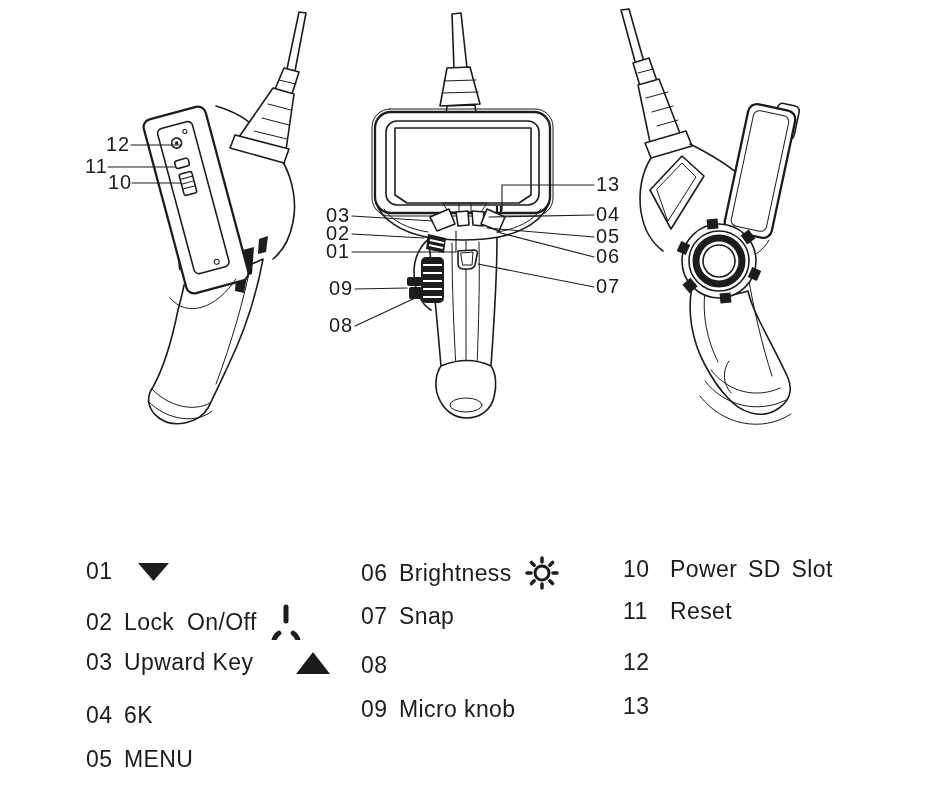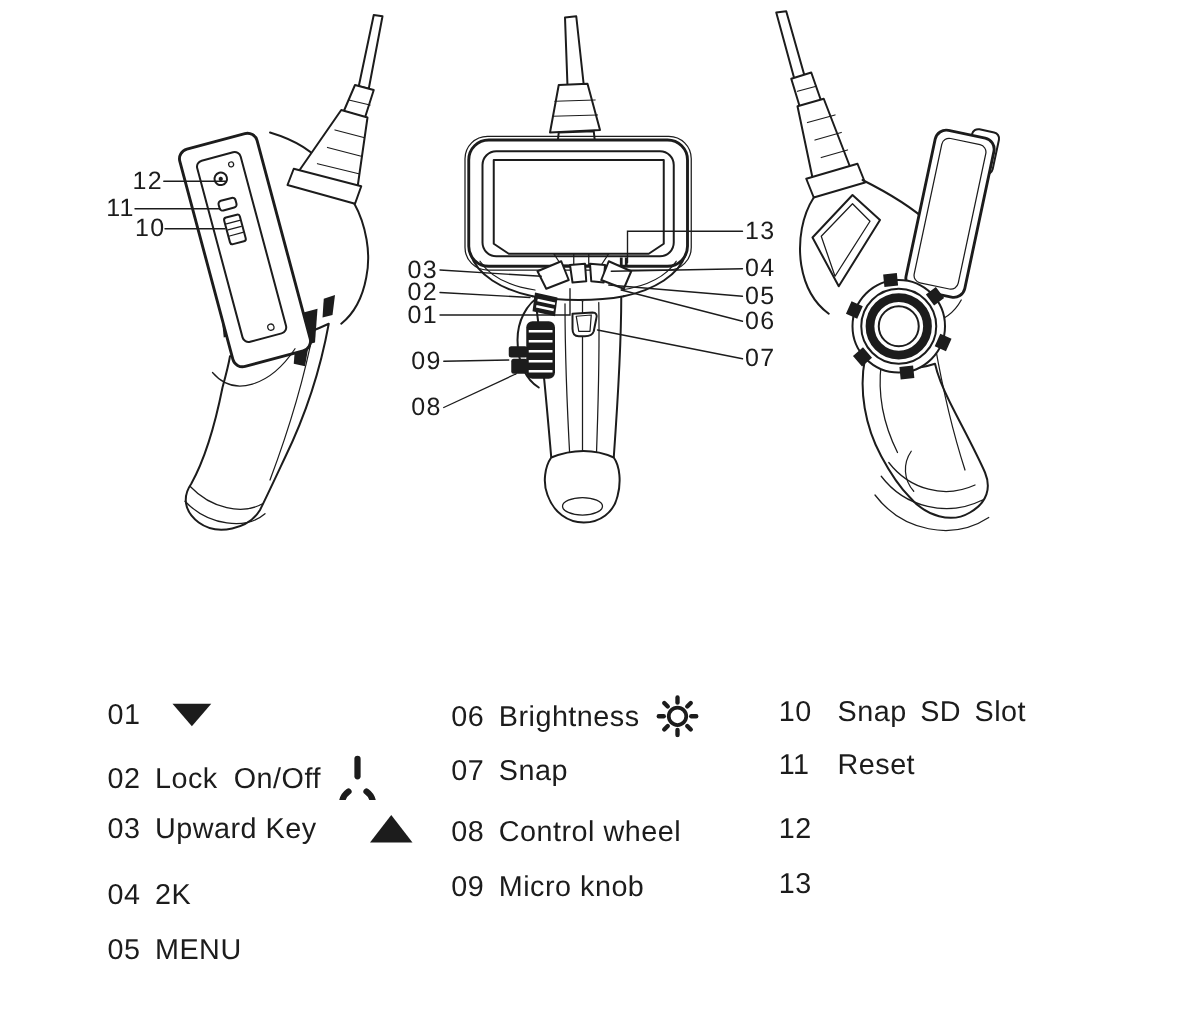--- a/index.html
+++ b/index.html
@@ -207,21 +207,21 @@
     <span class="num">03</span>
     <span class="lbl">Upward Key</span>
     <span class="ico" style="margin-left:42px">
       <svg width="36" height="24" viewBox="0 0 36 24">
           <polygon points="1,23 35,23 18,1" fill="#1c1c1c"></polygon>
         </svg>
     </span>
   </div>
   <div class="lrow" style="left:86px;top:702px">
     <span class="num">04</span>
-    <span class="lbl">2K</span>
+    <span class="lbl">6K</span>
   </div>
   <div class="lrow" style="left:86px;top:746px">
     <span class="num">05</span>
     <span class="lbl">MENU</span>
   </div>
 
   <div class="lrow" style="left:361px;top:556px">
     <span class="num">06</span>
     <span class="lbl">Brightness</span>
     <span class="ico">
@@ -239,30 +239,29 @@
         </g>
       </svg>
     </span>
   </div>
   <div class="lrow" style="left:361px;top:603px">
     <span class="num">07</span>
     <span class="lbl">Snap</span>
   </div>
   <div class="lrow" style="left:361px;top:652px">
     <span class="num">08</span>
-    <span class="lbl">Control wheel</span>
   </div>
   <div class="lrow" style="left:361px;top:696px">
     <span class="num">09</span>
     <span class="lbl">Micro knob</span>
   </div>
 
   <div class="lrow c3 wsp2" style="left:623px;top:556px">
     <span class="num">10</span>
-    <span class="lbl">Snap SD Slot</span>
+    <span class="lbl">Power SD Slot</span>
   </div>
   <div class="lrow c3" style="left:623px;top:598px">
     <span class="num">11</span>
     <span class="lbl">Reset</span>
   </div>
   <div class="lrow c3" style="left:623px;top:649px">
     <span class="num">12</span>
   </div>
   <div class="lrow c3 wsp2" style="left:623px;top:693px">
     <span class="num">13</span>

